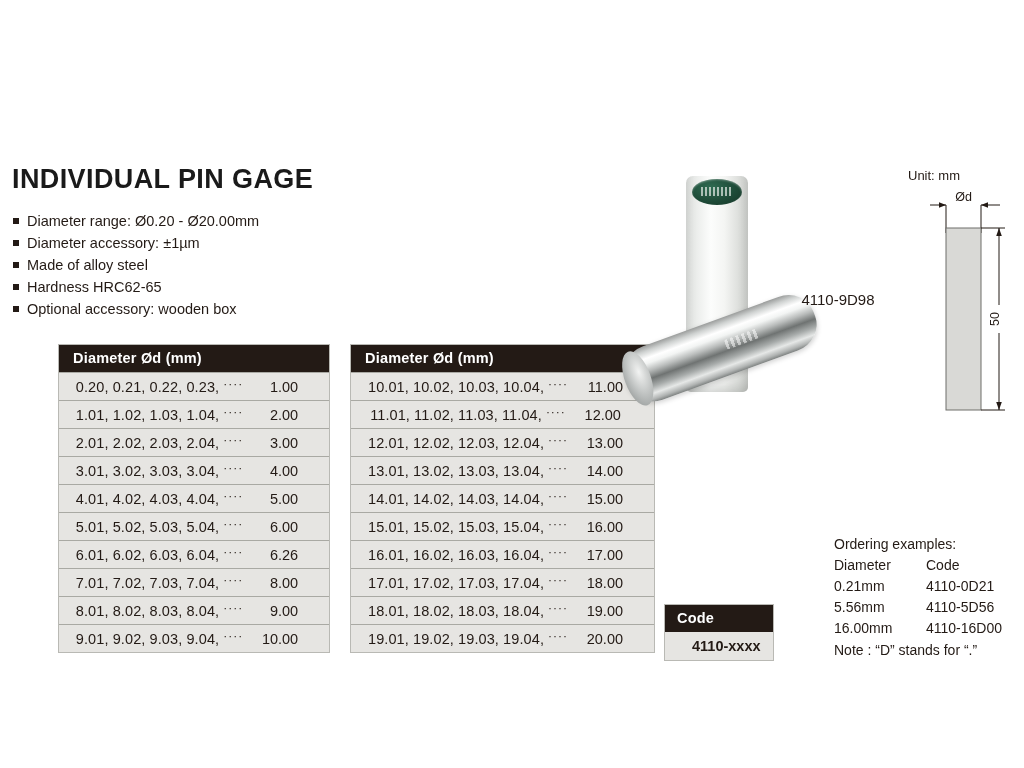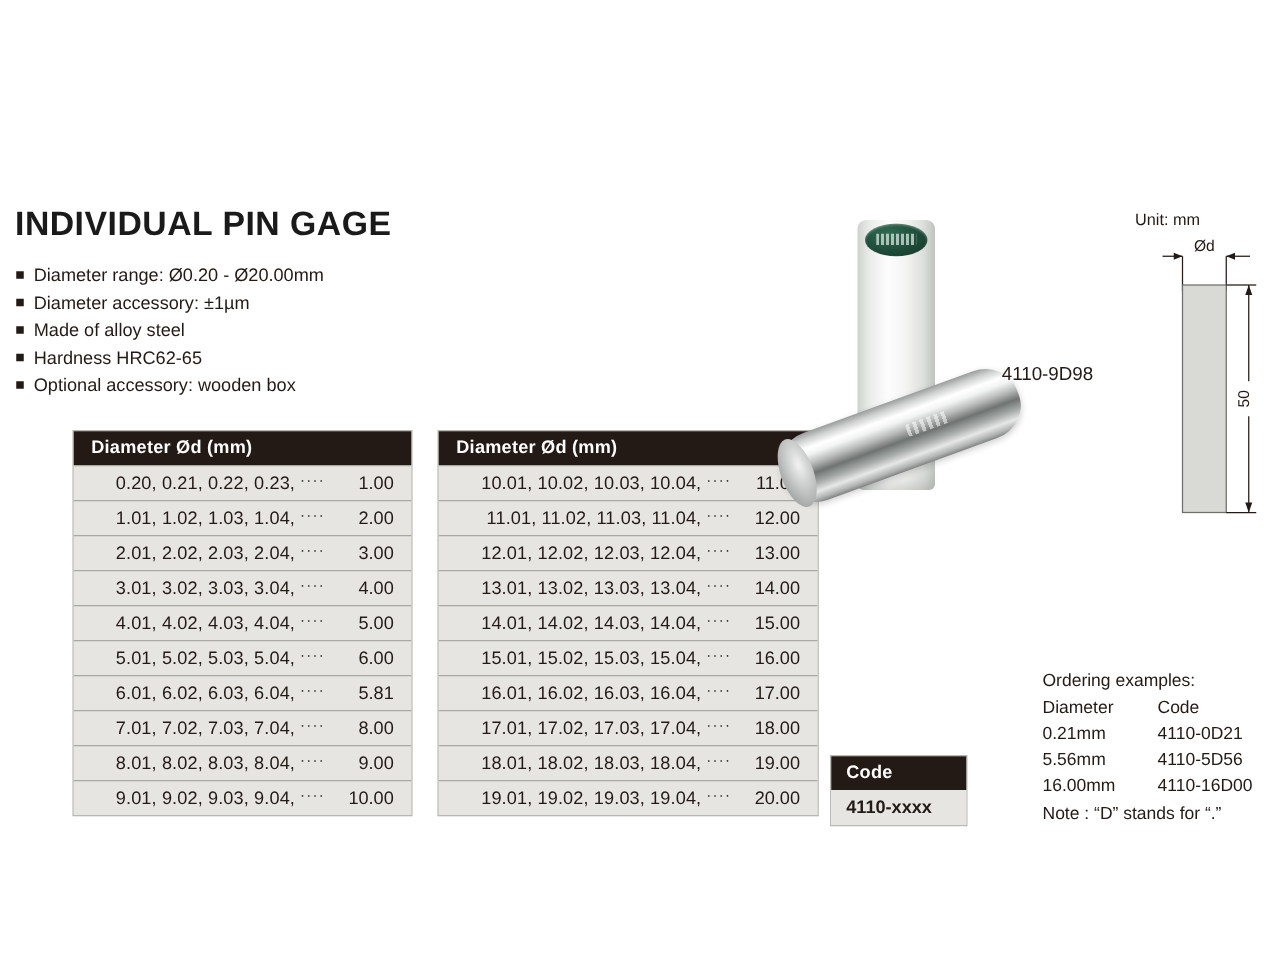--- a/index.html
+++ b/index.html
@@ -73,21 +73,21 @@
     padding: 5px 0 6px 14px;
     letter-spacing: 0.2px;
     white-space: nowrap;
   }
   .spec-row {
     height: 28px;
     border-top: 1px solid #a9a9a3;
     background: #e6e5e2;
     display: flex;
     align-items: center;
-    justify-content: flex-end;
+    justify-content: center;
     padding-right: 14px;
     box-sizing: border-box;
     font-size: 14.5px;
     color: #231a15;
     white-space: nowrap;
   }
   .spec-row:first-of-type { border-top: none; }
   .row-series { letter-spacing: 0.1px; }
   .row-dots {
     margin: 0 7px 0 4px;
@@ -106,21 +106,21 @@
     width: 110px;
     border: 1px solid #b9b9b4;
     box-sizing: border-box;
   }
   #code-table .spec-header { padding-left: 12px; }
   #code-table .code-value {
     height: 28px;
     background: #e6e5e2;
     display: flex;
     align-items: center;
-    padding-left: 12px;
+    padding-left: 27px;
     font-size: 14.5px;
     font-weight: bold;
     color: #231a15;
   }
 
   
   #product-photo {
     position: absolute;
     left: 620px;
     top: 160px;
@@ -305,21 +305,21 @@
     <span class="row-end">5.00</span>
   </div>
   <div class="spec-row">
     <span class="row-series">5.01, 5.02, 5.03, 5.04,</span>
     <span class="row-dots">····</span>
     <span class="row-end">6.00</span>
   </div>
   <div class="spec-row">
     <span class="row-series">6.01, 6.02, 6.03, 6.04,</span>
     <span class="row-dots">····</span>
-    <span class="row-end">5.81</span>
+    <span class="row-end">6.26</span>
   </div>
   <div class="spec-row">
     <span class="row-series">7.01, 7.02, 7.03, 7.04,</span>
     <span class="row-dots">····</span>
     <span class="row-end">8.00</span>
   </div>
   <div class="spec-row">
     <span class="row-series">8.01, 8.02, 8.03, 8.04,</span>
     <span class="row-dots">····</span>
     <span class="row-end">9.00</span>

